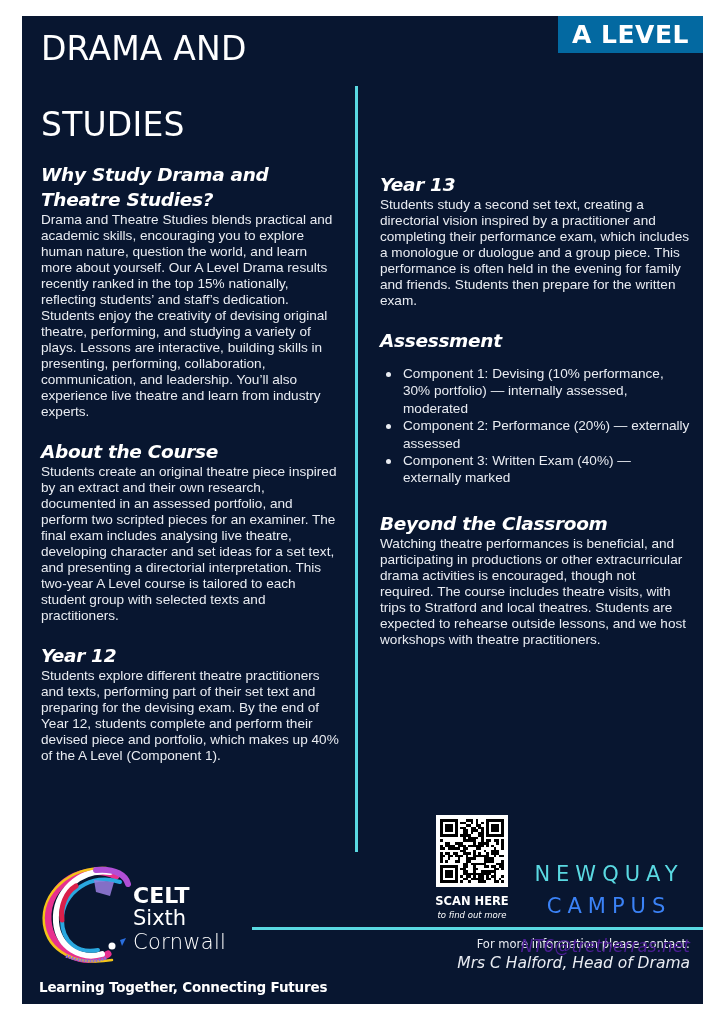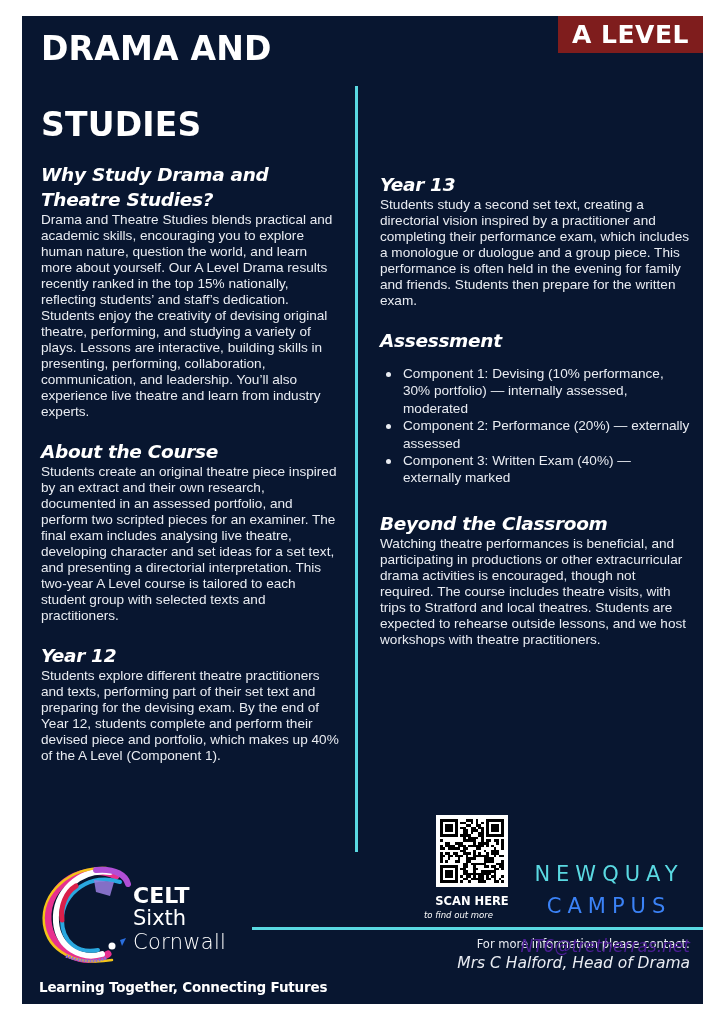--- a/index.html
+++ b/index.html
@@ -6,27 +6,27 @@
   body {
     width: 722px; height: 1024px; background: #ffffff; position: relative; overflow: hidden;
     font-family: "Liberation Sans", "DejaVu Sans", sans-serif;
   }
   .panel {
     position: absolute; left: 22px; top: 16px; width: 681px; height: 988px;
     background: #081630;
   }
   .badge {
     position: absolute; left: 558px; top: 16px; width: 145px; height: 37px;
-    background: #7f1d1d; color: #ffffff;
+    background: #0369a1; color: #ffffff;
     font-family: "DejaVu Sans", sans-serif; font-weight: bold; font-size: 25px;
     display: flex; align-items: center; justify-content: center; letter-spacing: 0.5px;
   }
   .title {
     position: absolute; left: 41px; top: 30px; margin: 0;
-    color: #ffffff; font-family: "DejaVu Sans", sans-serif; font-weight: bold;
+    color: #ffffff; font-family: "DejaVu Sans", sans-serif; font-weight: normal;
     font-size: 33px; line-height: 38px; letter-spacing: 0.2px;
   }
   .divider-v {
     position: absolute; left: 355px; top: 86px; width: 3px; height: 766px; background: #5ad9e2;
   }
   .col { position: absolute; color: #e9ecf2; }
   .col-left { left: 41px; top: 162px; width: 300px; }
   .col-right { left: 380px; top: 172px; width: 310px; }
   h2 {
     margin: 0; color: #ffffff; font-family: "DejaVu Sans", sans-serif;
@@ -62,21 +62,21 @@
   }
   .qr-box {
     position: absolute; left: 436px; top: 815px; width: 72px; height: 72px; background: #ffffff;
   }
   .qr-box svg { position: absolute; left: 4px; top: 4px; }
   .scan-here {
     position: absolute; left: 424px; top: 894px; width: 96px; text-align: center; color: #ffffff;
     font-family: "DejaVu Sans", sans-serif; font-weight: bold; font-size: 11.5px;
   }
   .scan-sub {
-    position: absolute; left: 424px; top: 910px; width: 96px; color: #ffffff;
+    position: absolute; left: 424px; top: 910px; width: 96px; text-align: center; color: #ffffff;
     font-family: "DejaVu Sans", sans-serif; font-style: italic; font-size: 8.5px;
   }
   .campus-top {
     position: absolute; left: 524px; top: 862px; width: 170px; text-align: center; color: #5ad9e2;
     font-family: "DejaVu Sans", sans-serif; font-size: 21px; letter-spacing: 6px;
   }
   .campus-bottom {
     position: absolute; left: 524px; top: 894px; width: 170px; text-align: center; color: #3b82f6;
     font-family: "DejaVu Sans", sans-serif; font-size: 21px; letter-spacing: 6px;
   }

